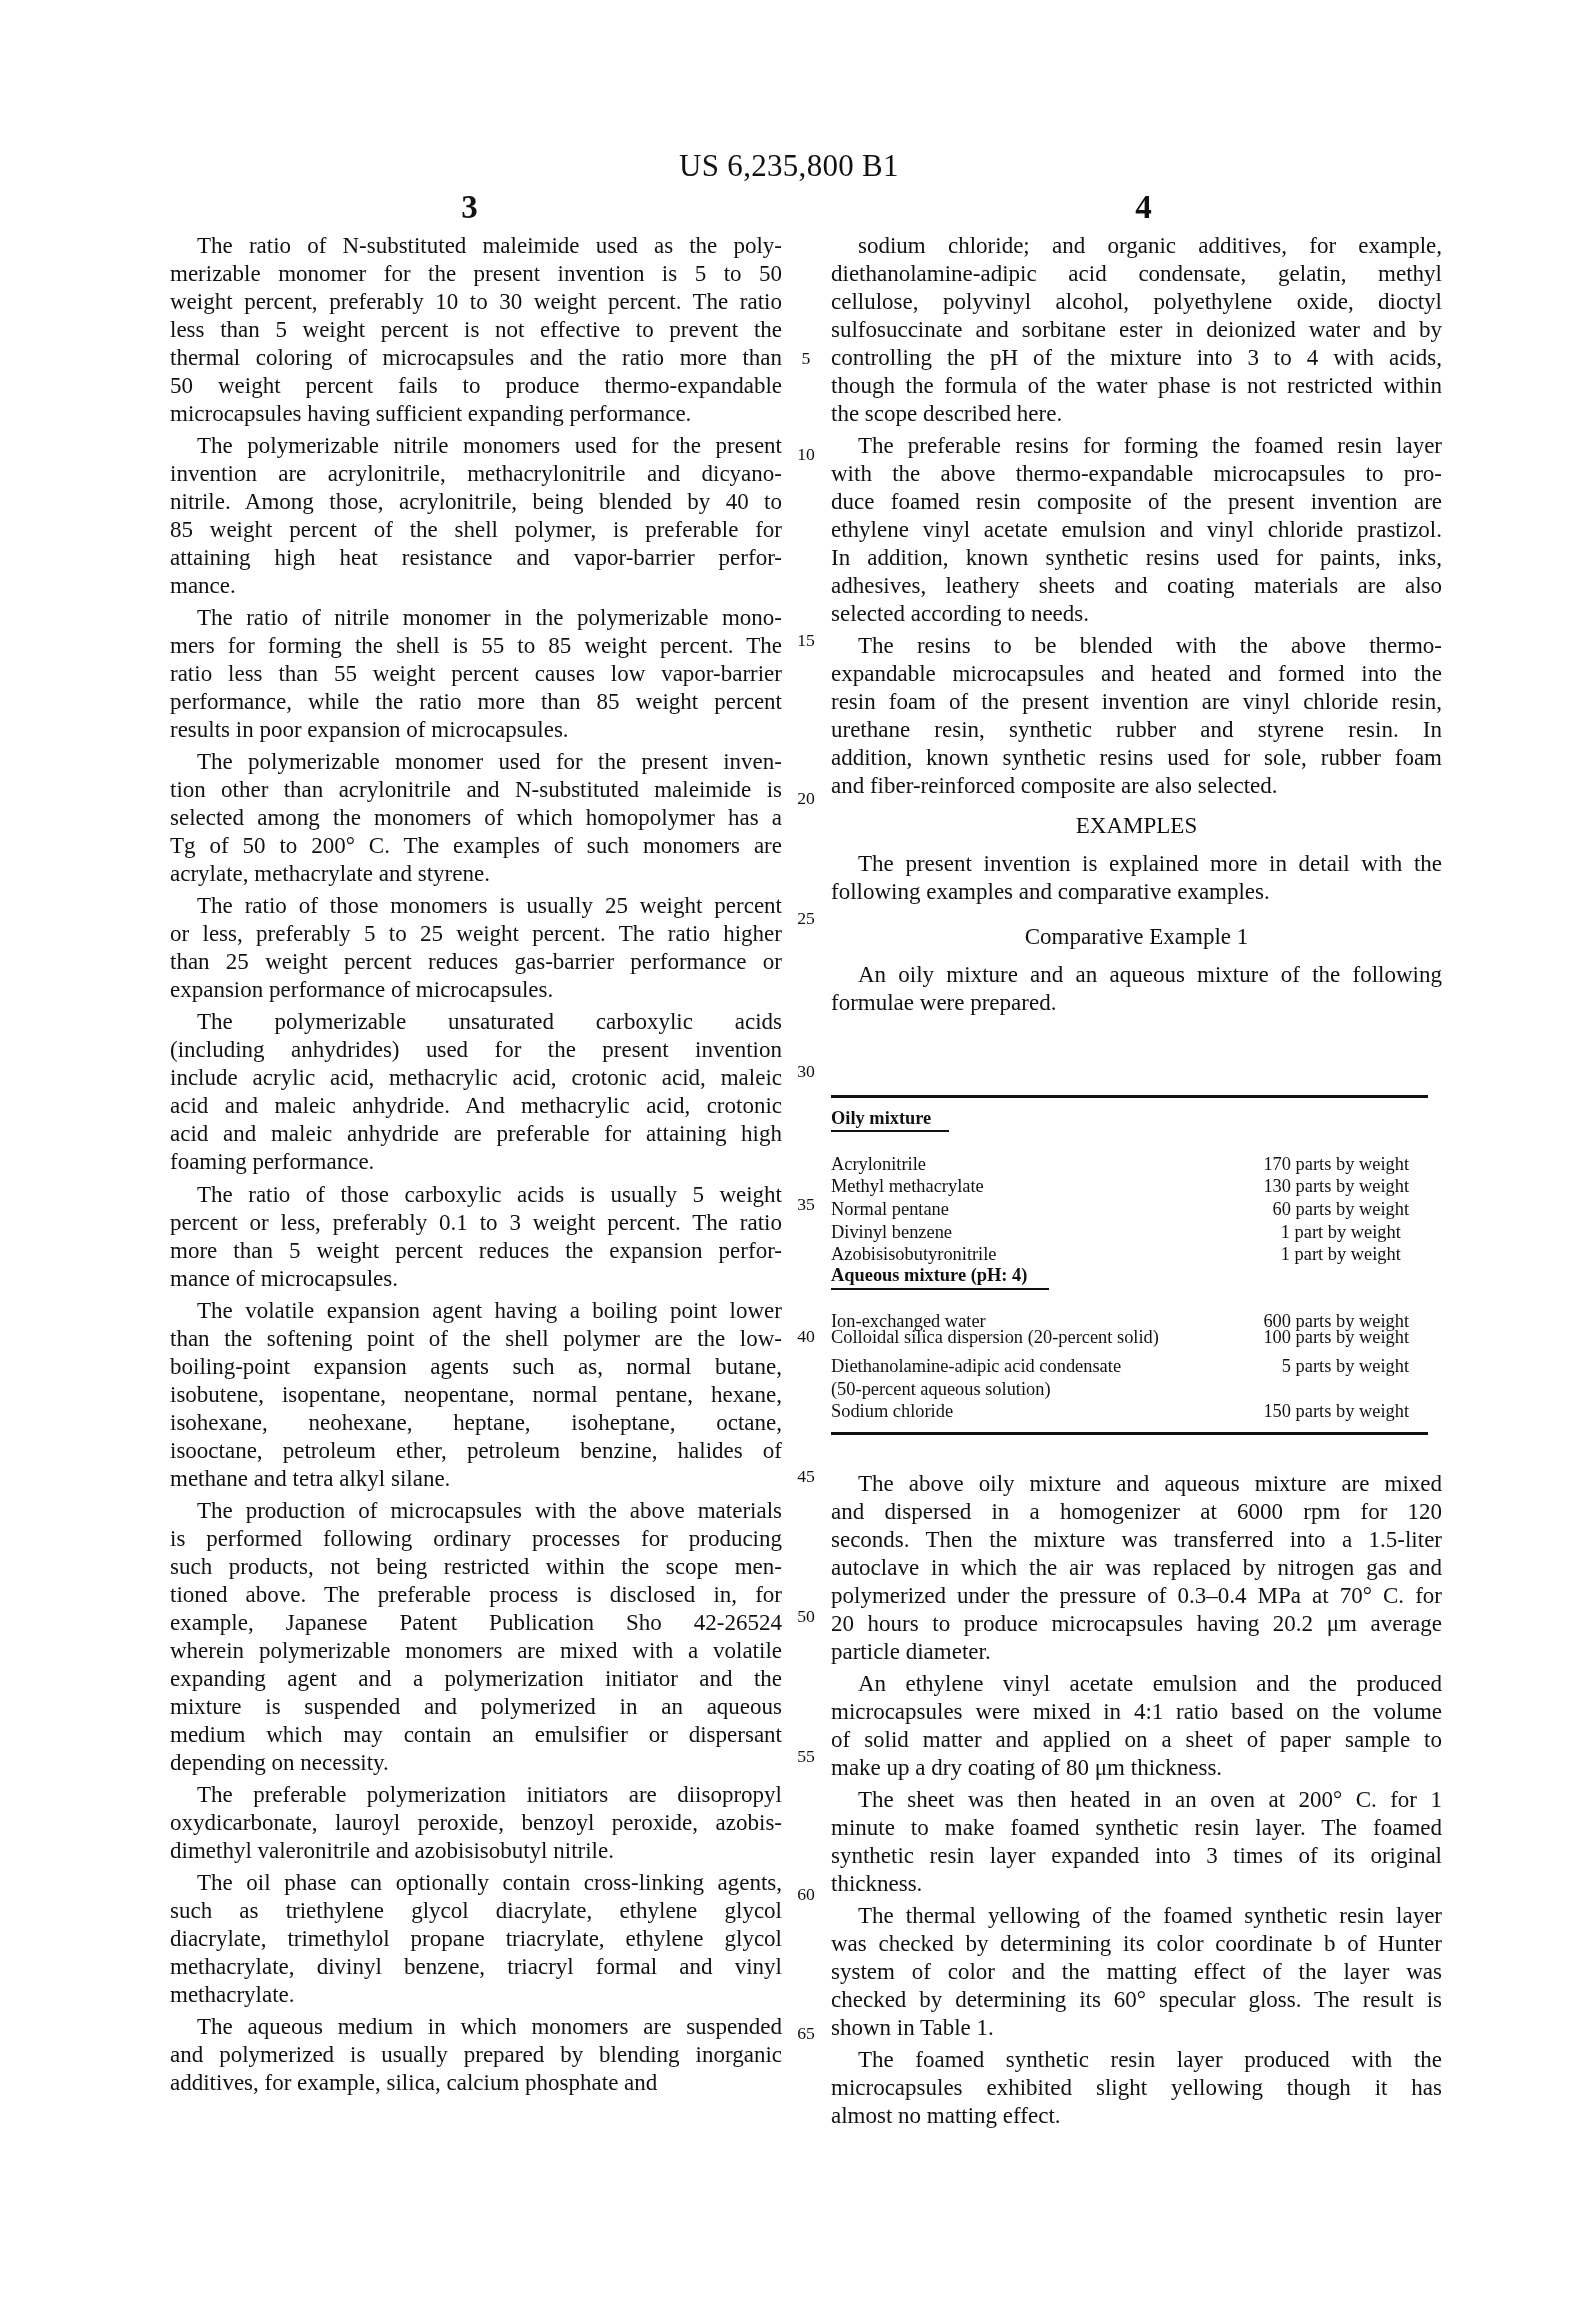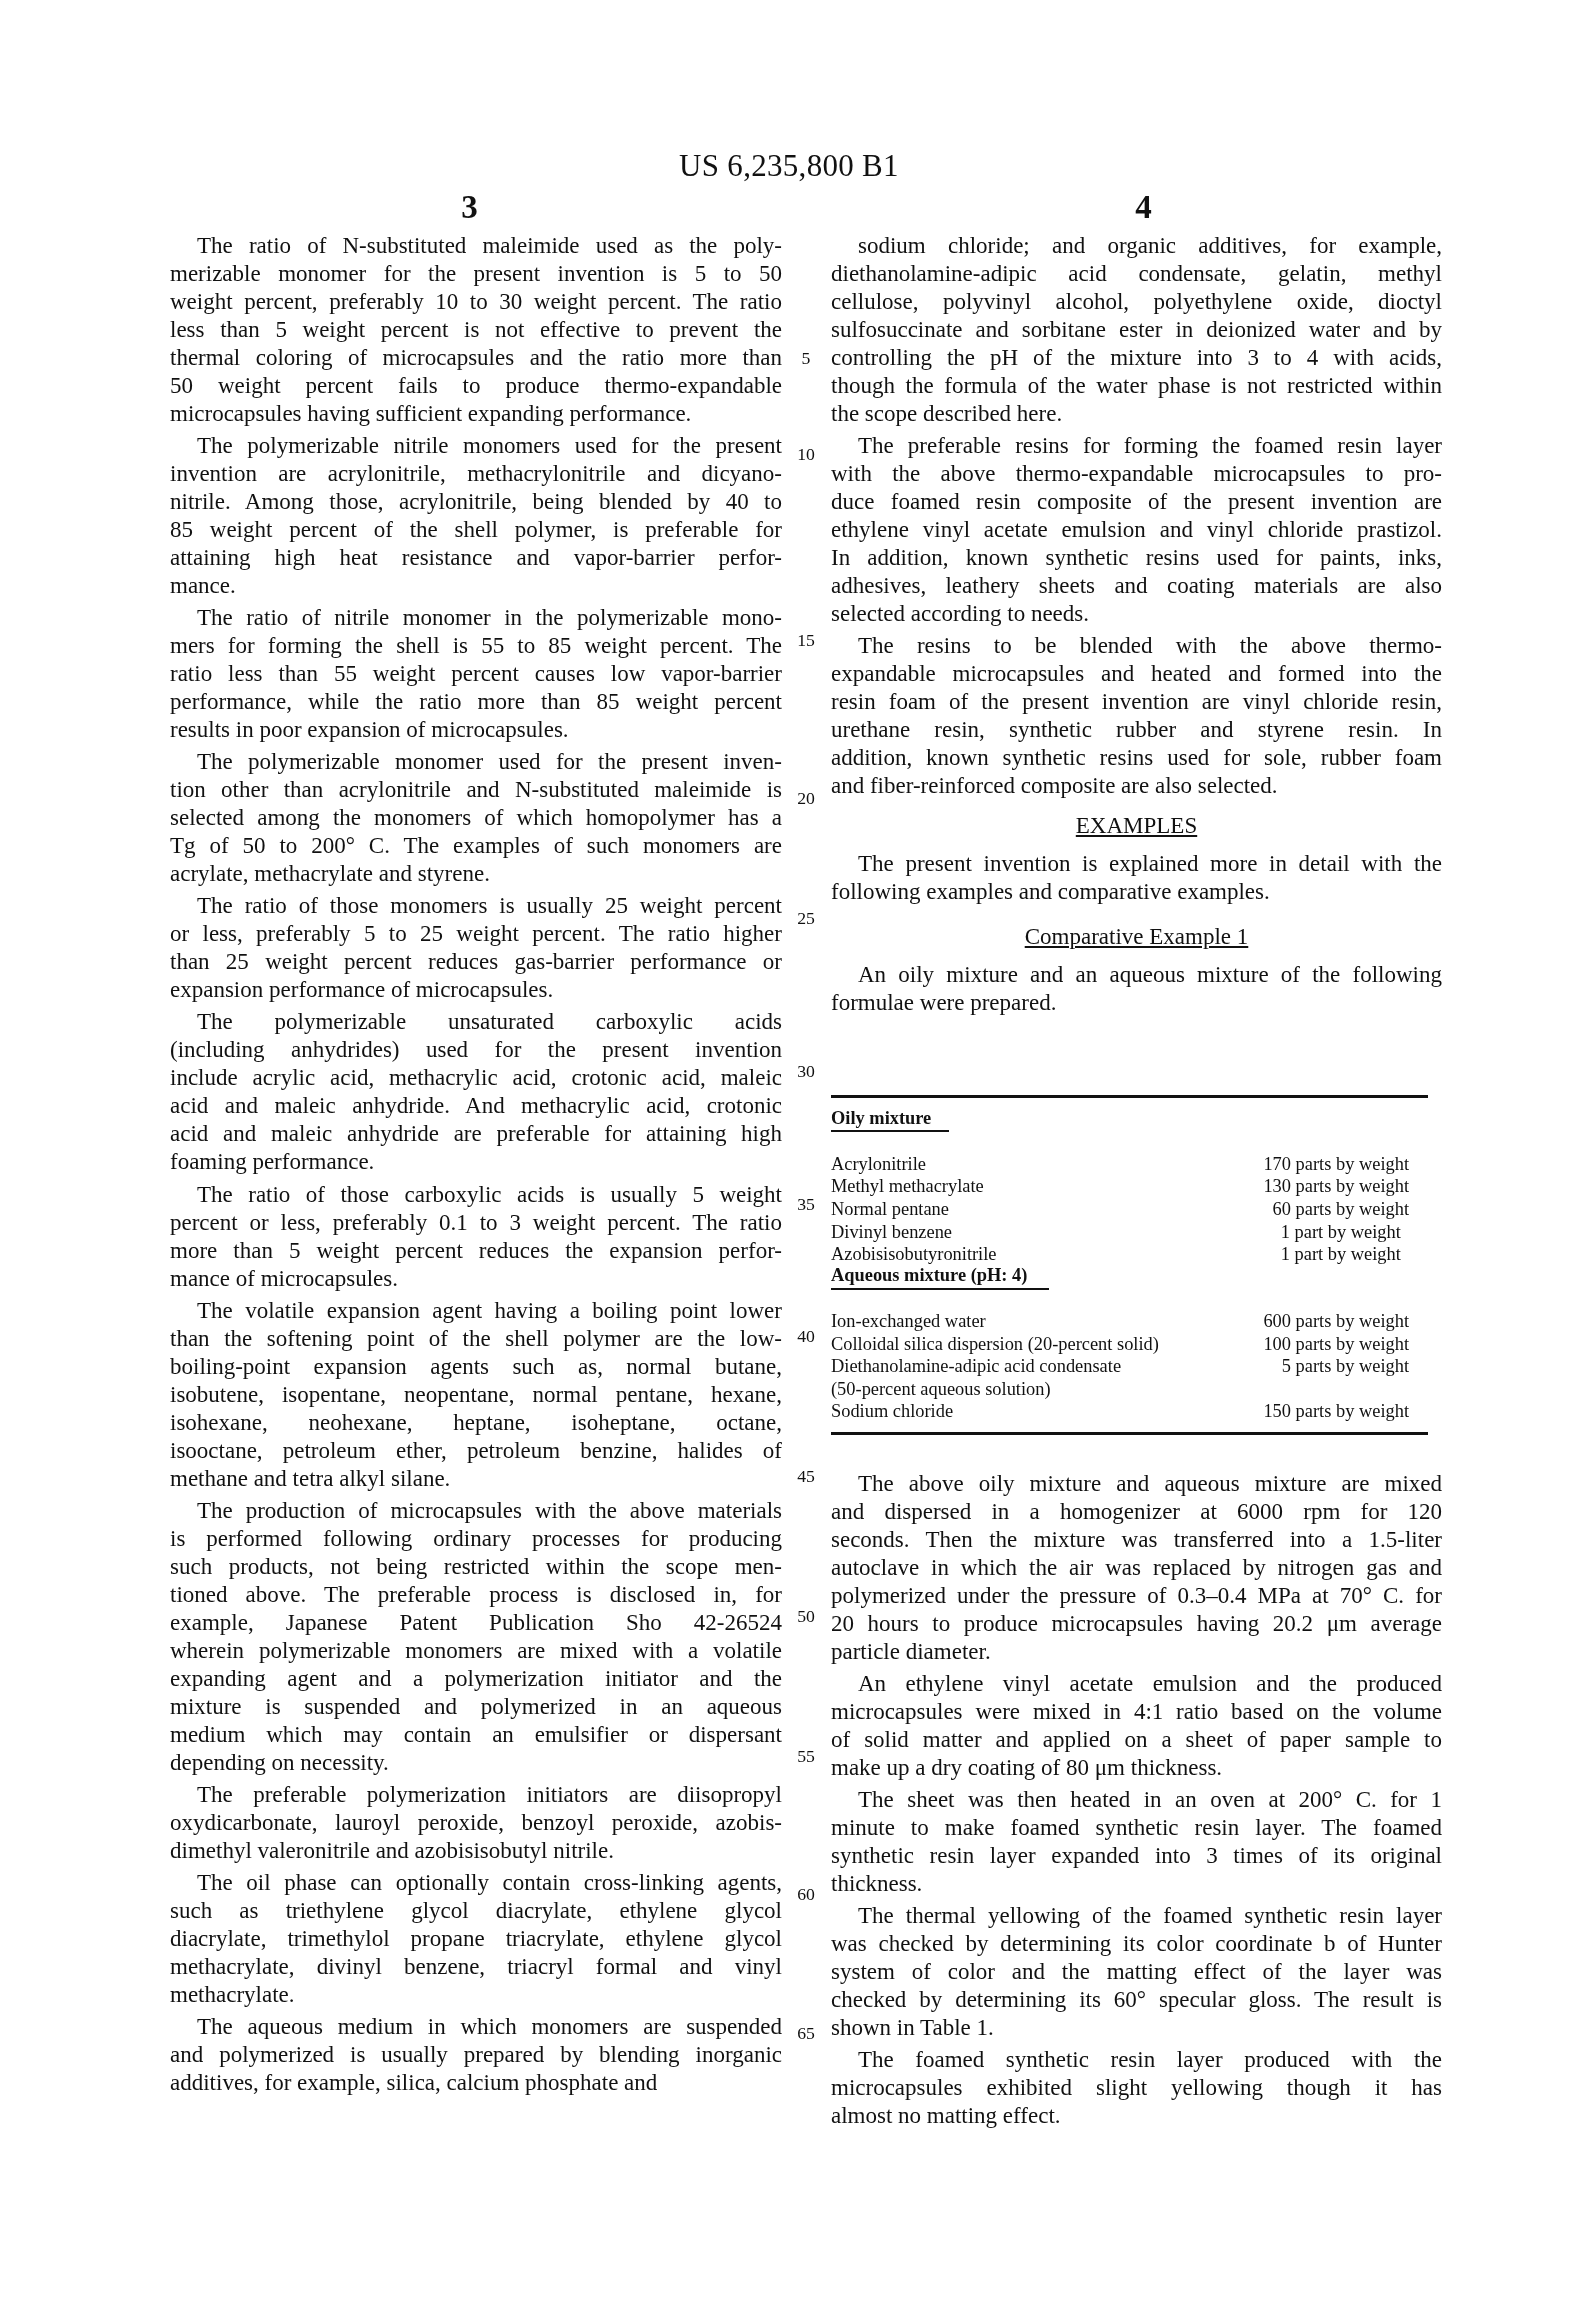--- a/index.html
+++ b/index.html
@@ -8,21 +8,21 @@
   .patent-no { position: absolute; top: 148px; left: 0; width: 1578px; text-align: center;
                font-size: 31px; letter-spacing: 0.3px; }
   .colnum { position: absolute; top: 189px; font-size: 33px; font-weight: bold; width: 41px; text-align: center; }
   .col { position: absolute; top: 232px; font-size: 23px; line-height: 28px; }
   .col.left { left: 170px; width: 612px; }
   .col.right { left: 831px; width: 611px; }
   .para { margin: 0 0 4.1px 0; }
   .line { display: block; white-space: nowrap; text-align: justify; text-align-last: justify; height: 28px; overflow: visible; }
   .line.last { text-align: left; text-align-last: left; }
   .line.first { text-indent: 27px; }
-  .heading { position: absolute; left: 831px; width: 611px; text-align: center; font-size: 23px; line-height: 28px; text-decoration: underline; }
+  .heading { position: absolute; left: 831px; width: 611px; text-align: center; font-size: 23px; line-height: 28px; }
   .lnum { position: absolute; left: 789px; width: 34px; text-align: center; font-size: 17.7px; line-height: 20.4px; }
   .table { position: absolute; left: 831px; width: 597px; top: 1095px; height: 340px; font-size: 18.4px; }
   .rule { position: absolute; left: 0; width: 597px; height: 2.7px; background: #111111; }
   .trow { position: absolute; left: 0; width: 578px; height: 22.5px; line-height: 22.5px; }
   .trow .name { position: absolute; left: 0; white-space: nowrap; }
   .trow .val { position: absolute; right: 0; white-space: nowrap; text-align: left; }
   .trow .val.singular { right: 8.2px; }
   .sechead { position: absolute; left: 0; height: 22.5px; line-height: 22.5px; white-space: nowrap; font-weight: bold; }
   .underline { position: absolute; left: 0; height: 2px; background: #111111; }
 </style>
@@ -194,21 +194,21 @@
       <div class="trow" style="top: 148px;">
         <span class="name">Azobisisobutyronitrile</span>
         <span class="val singular">1 part by weight</span>
       </div>
       <div class="sechead" style="top: 169px;">Aqueous mixture (pH: 4)</div>
       <div class="underline" style="top: 193px; width: 218px;"></div>
       <div class="trow" style="top: 215px;">
         <span class="name">Ion-exchanged water</span>
         <span class="val">600 parts by weight</span>
       </div>
-      <div class="trow" style="top: 238px;">
+      <div class="trow" style="top: 231px;">
         <span class="name">Colloidal silica dispersion (20-percent solid)</span>
         <span class="val">100 parts by weight</span>
       </div>
       <div class="trow" style="top: 260px;">
         <span class="name">Diethanolamine-adipic acid condensate</span>
         <span class="val">5 parts by weight</span>
       </div>
       <div class="trow" style="top: 283px;">
         <span class="name">(50-percent aqueous solution)</span>
         <span class="val"></span>

